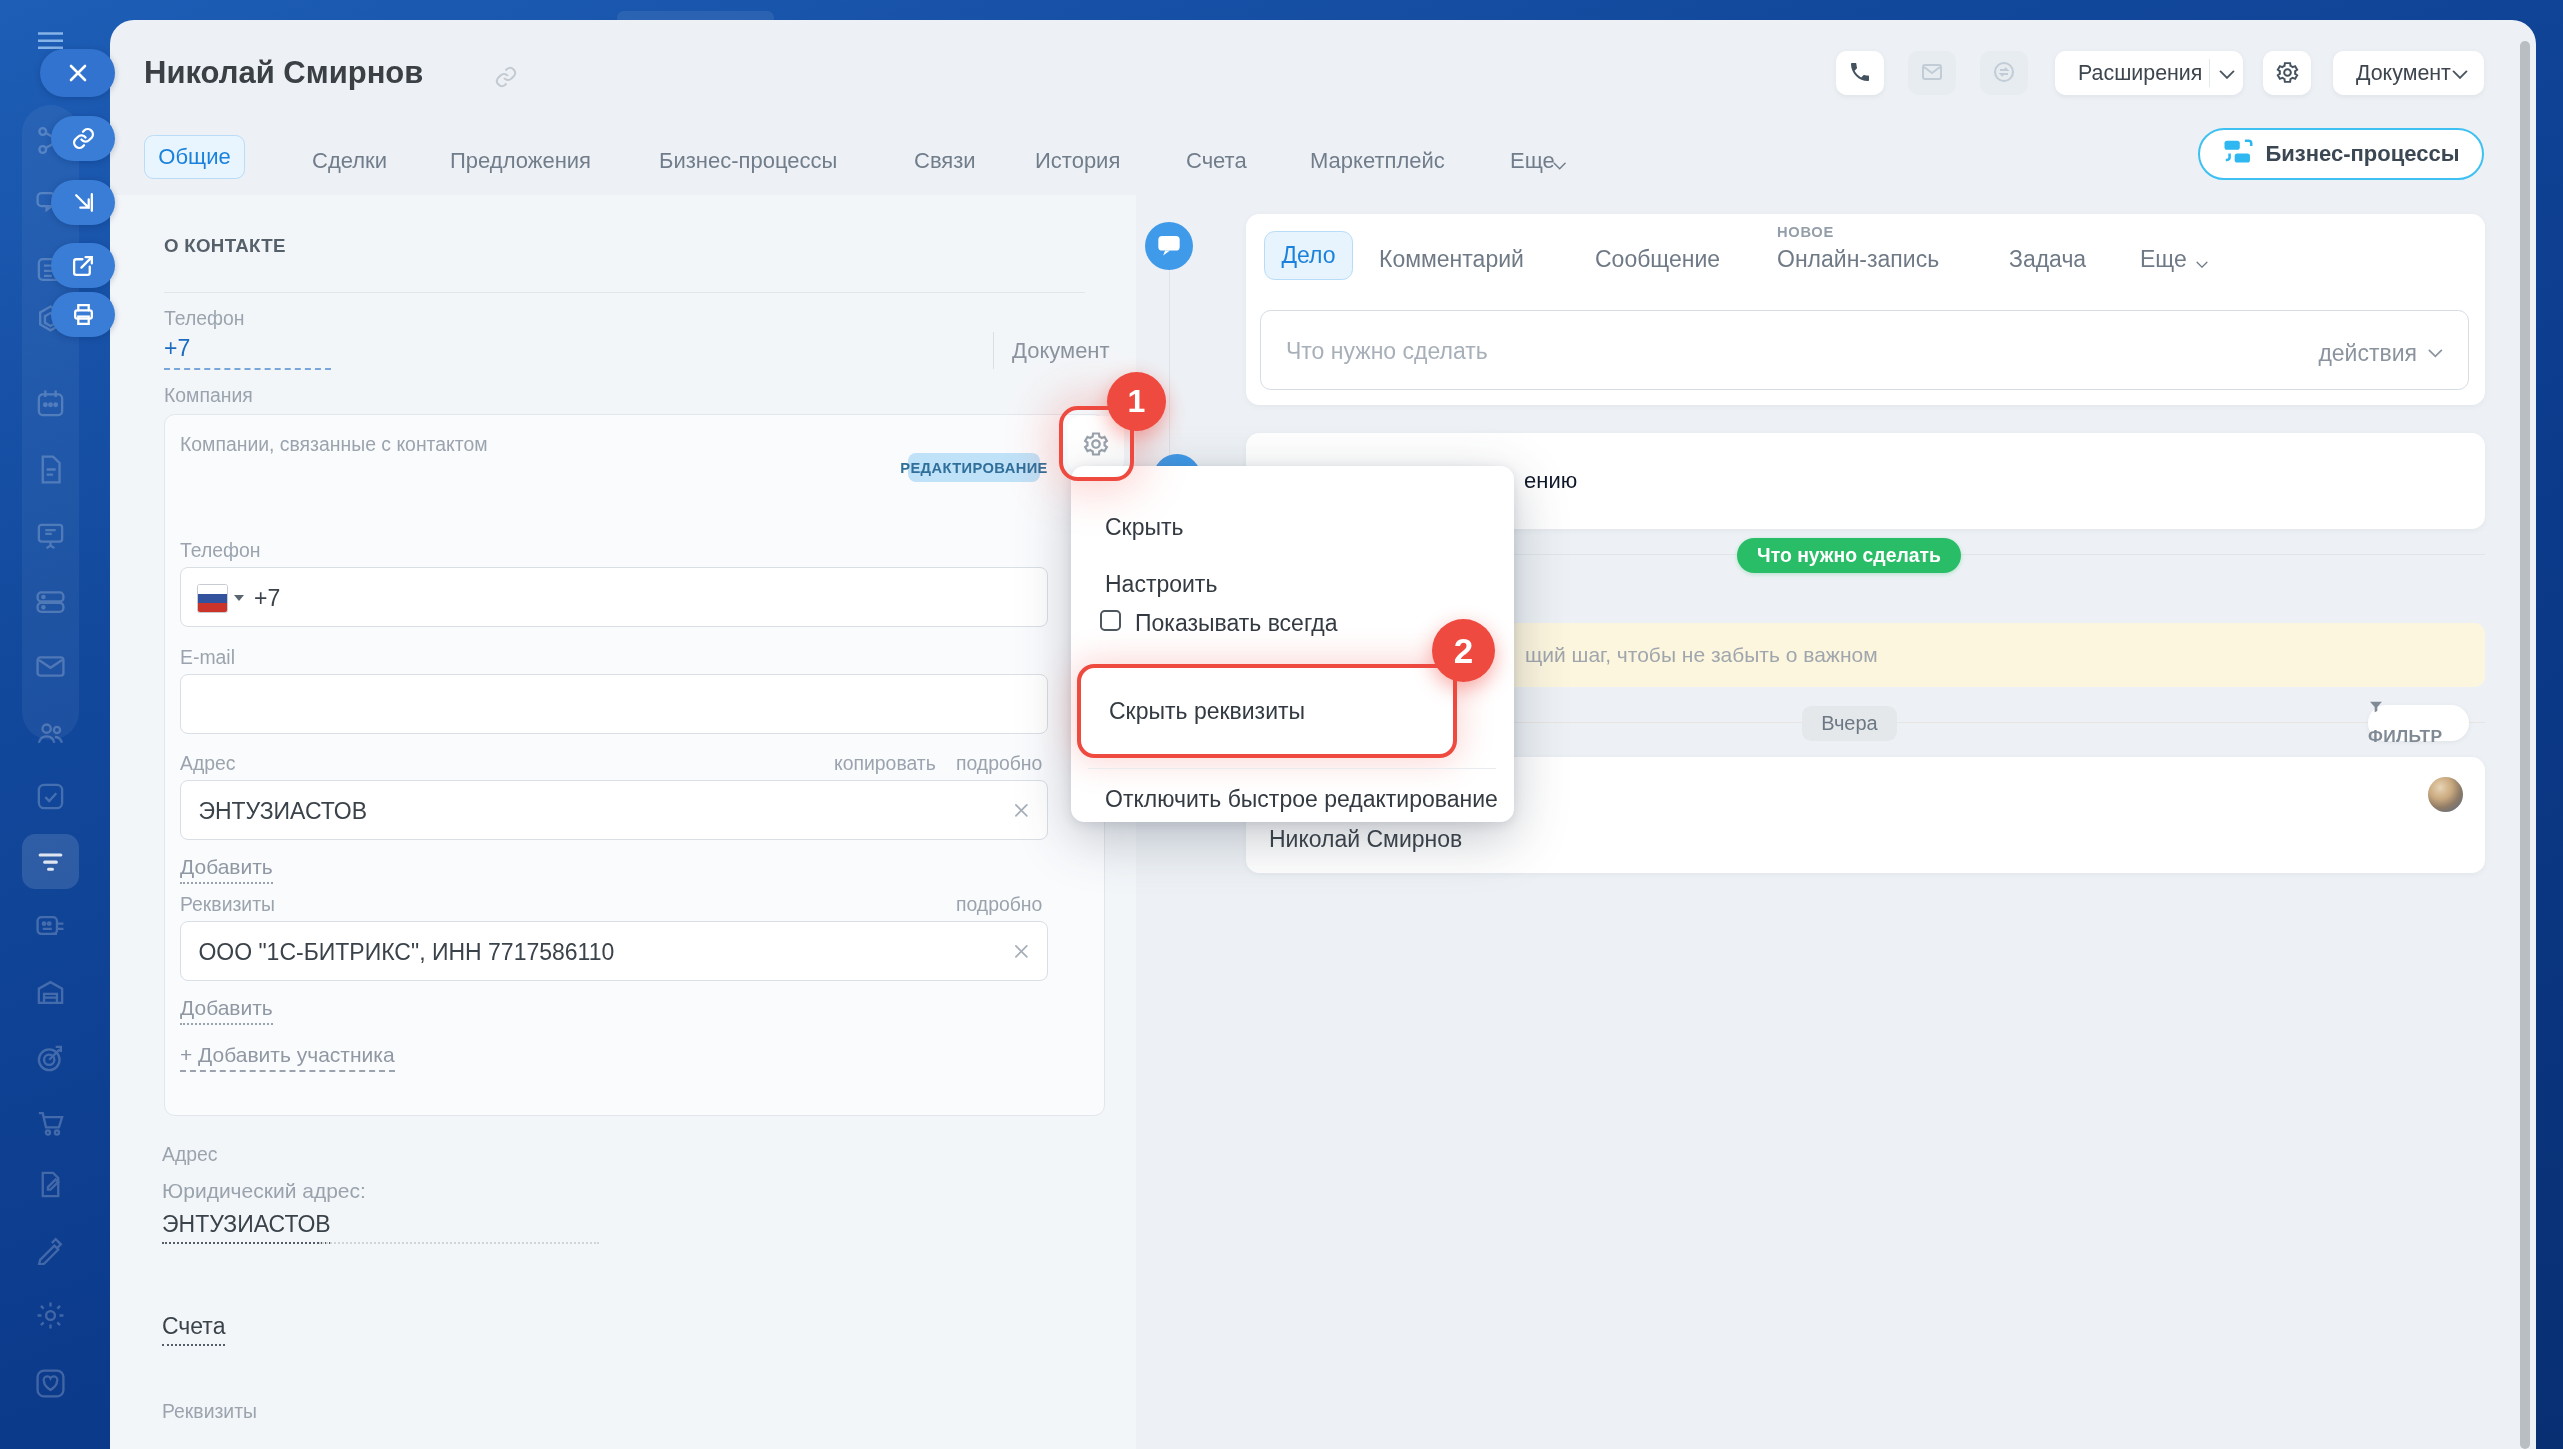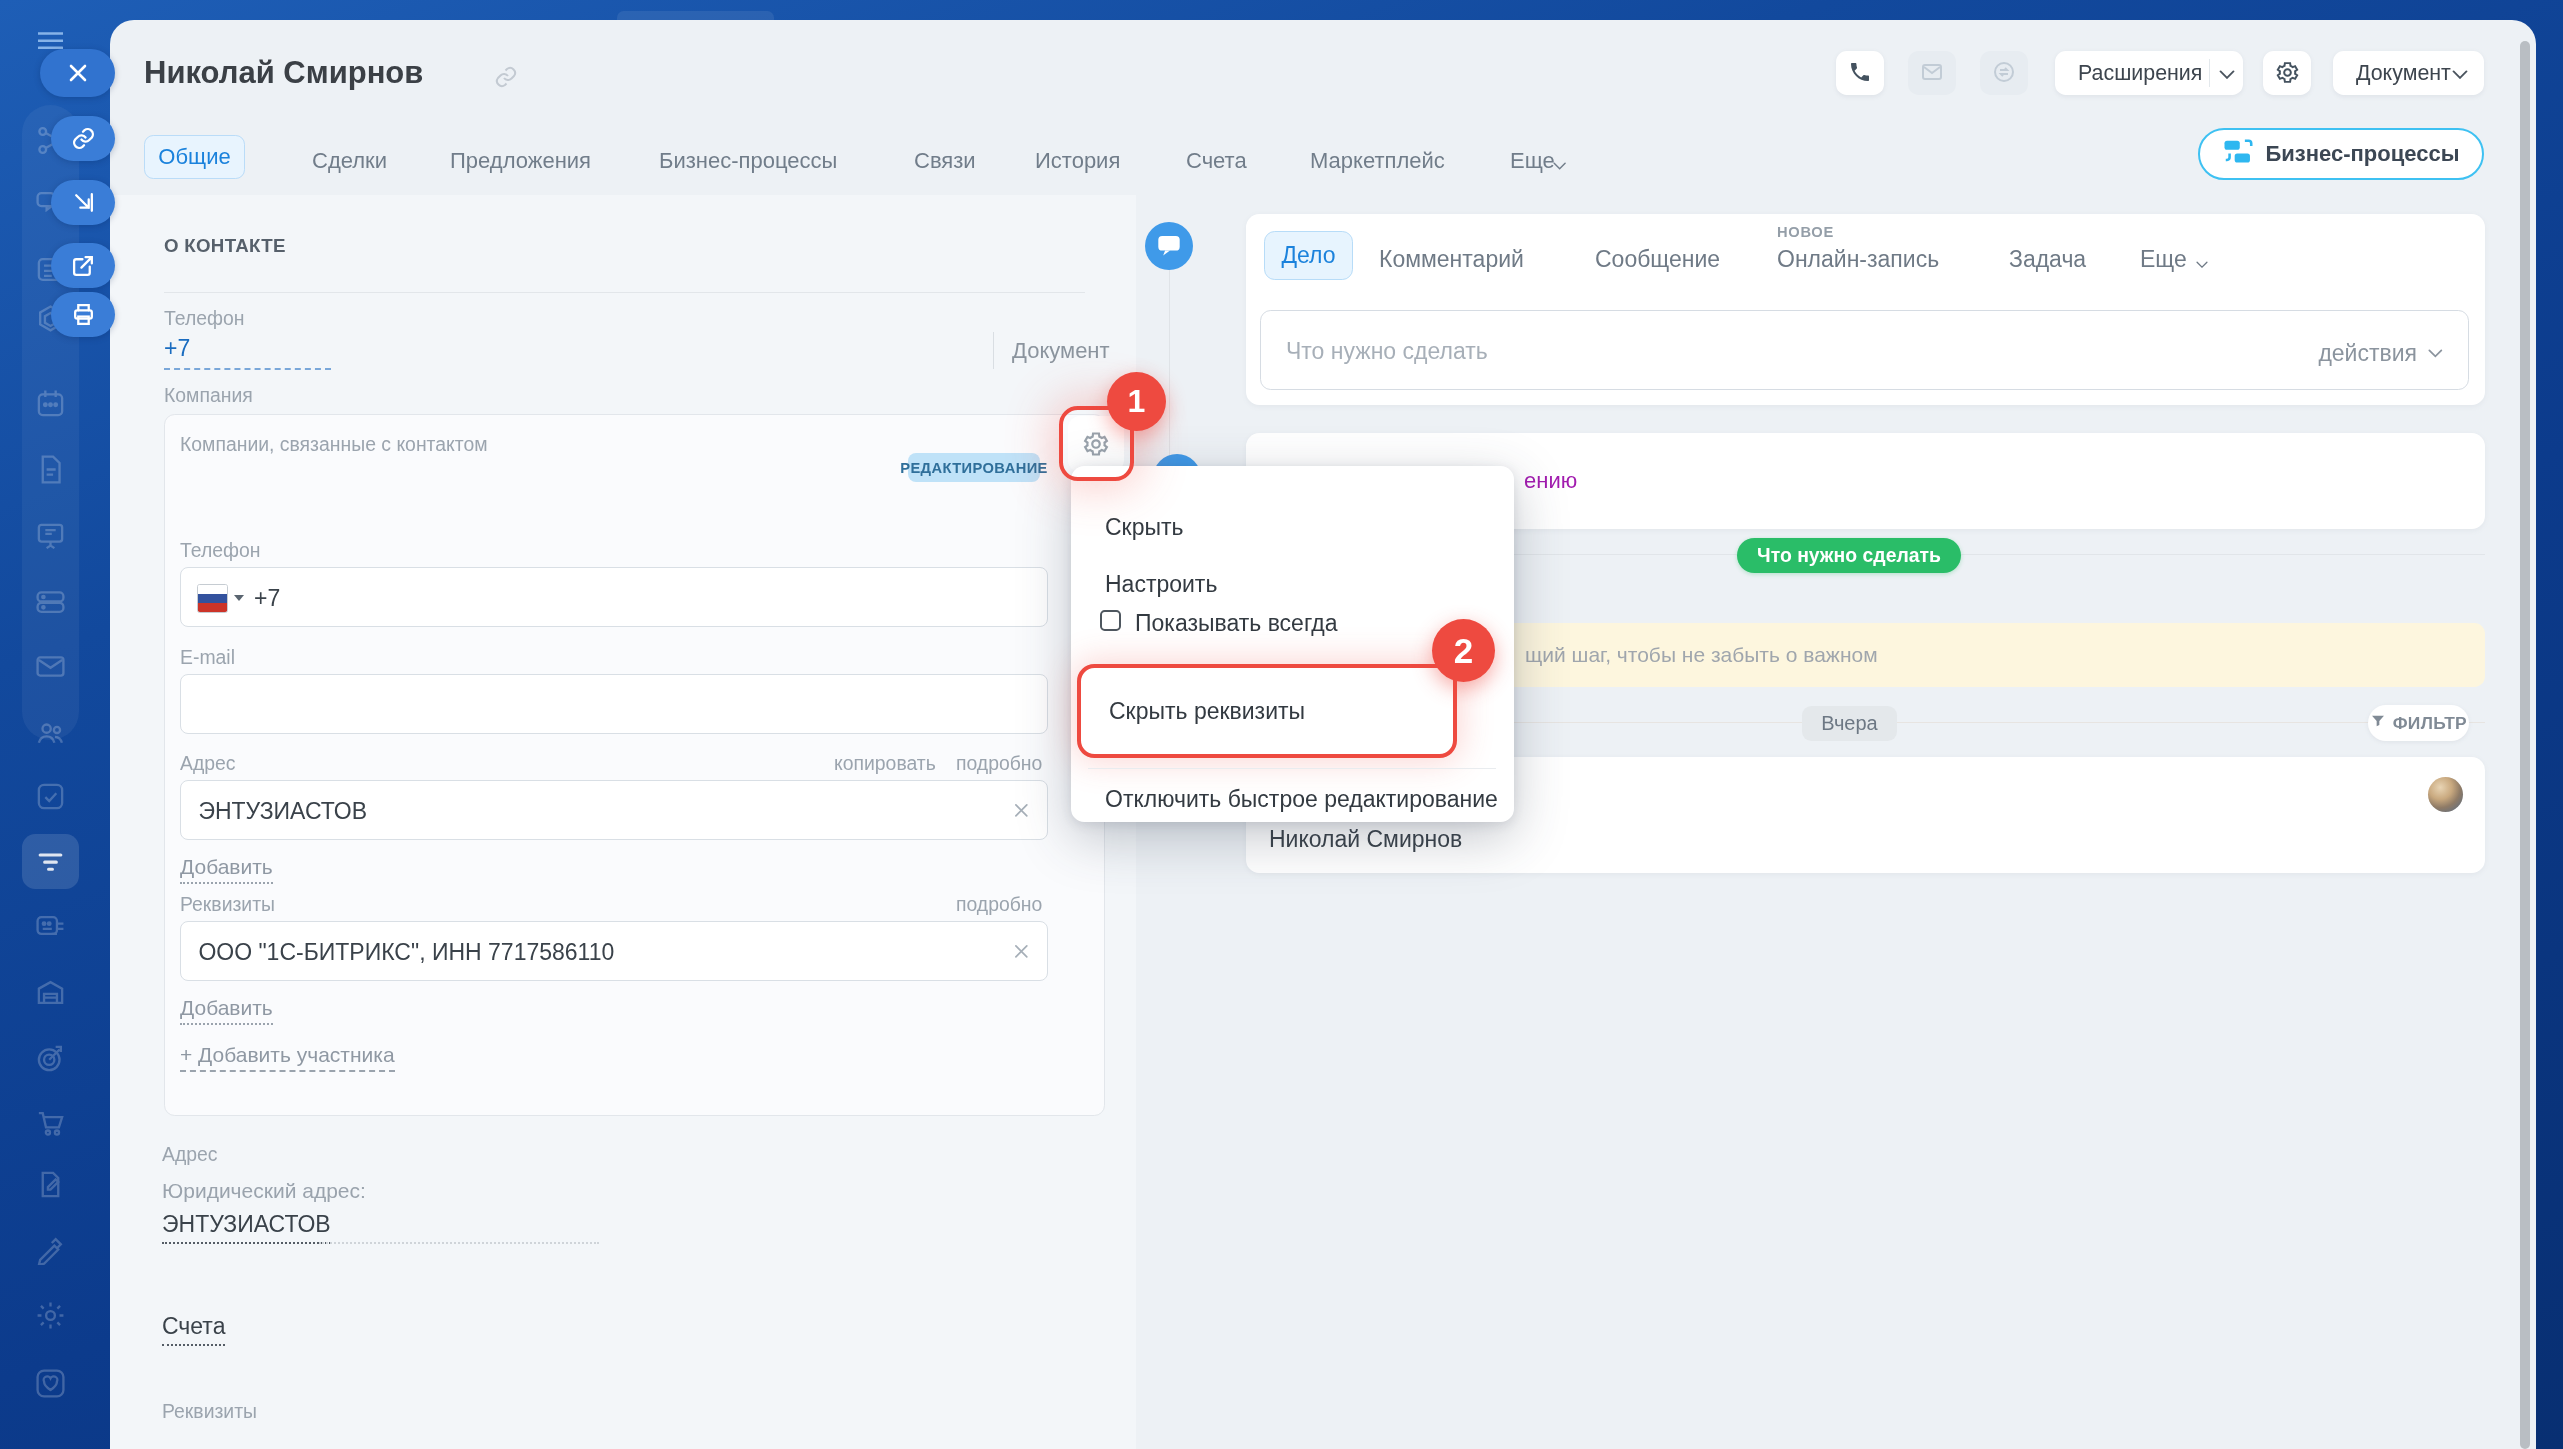--- a/index.html
+++ b/index.html
@@ -60,21 +60,21 @@
   .rtab{position:absolute;font-size:23px;color:#6f7a86;}
   .deal-pill{position:absolute;left:1264px;top:231px;width:89px;height:49px;background:#e7f4fe;border:1.3px solid #b7dcf8;border-radius:10.7px;
     box-sizing:border-box;display:flex;align-items:center;justify-content:center;font-size:23px;color:#1b82dc;}
   .todo-input{position:absolute;left:1260px;top:310px;width:1209px;height:80px;background:#fff;border:1.3px solid #d6dce3;border-radius:10.7px;box-sizing:border-box;}
   .green-badge{position:absolute;left:1737px;top:538px;width:224px;height:35px;background:#2abd68;border-radius:17.4px;
     display:flex;align-items:center;justify-content:center;font-size:19.4px;font-weight:700;color:#fff;box-shadow:0 1.3px 4px rgba(42,189,104,.3);}
   .banner{position:absolute;left:1246px;top:623px;width:1239px;height:64px;background:#fdf6de;border-radius:10.7px;}
   .date-pill{position:absolute;left:1802px;top:706px;width:95px;height:35px;background:#e4e8eb;border-radius:9.3px;
     display:flex;align-items:center;justify-content:center;font-size:20px;color:#6d7884;}
   .filter-btn{position:absolute;left:2368px;top:705px;width:101px;height:36px;background:#fff;border-radius:18px;
-    display:flex;align-items:center;justify-content:center;gap:6.7px;font-size:17.4px;font-weight:700;color:#808a95;letter-spacing:0.3px;box-shadow:0 1.3px 4px rgba(120,130,145,.12);}
+    display:flex;justify-content:center;gap:6.7px;font-size:17.4px;font-weight:700;color:#808a95;letter-spacing:0.3px;box-shadow:0 1.3px 4px rgba(120,130,145,.12);flex-direction:column;}
   .avatar{position:absolute;left:2428px;top:777px;width:35px;height:35px;border-radius:50%;
     background:radial-gradient(circle at 35% 30%,#e8d4b4 0%,#c9a97f 35%,#8f7b66 60%,#4f6a8a 100%);}
 
   
   .red{background:#ee4a40;}
   .badge-num{position:absolute;border-radius:50%;display:flex;align-items:center;justify-content:center;
     color:#fff;font-weight:700;box-shadow:0 6.7px 20px rgba(238,74,64,.45);z-index:46;}
   .gear-anchor{position:absolute;left:1068px;top:416px;width:56px;height:56px;background:#fff;border-radius:12px;
     display:flex;align-items:center;justify-content:center;color:#9aa3ac;z-index:39;}
   .red-outline{position:absolute;left:1059px;top:406px;width:75px;height:75px;border:4.7px solid #ee4a40;border-radius:18.7px;
@@ -425,21 +425,21 @@
 
   <div class="todo-input">
     <span class="t" style="left:25px;top:27px;font-size:23px;color:#a7afb8;">Что нужно сделать</span>
     <span class="t" style="right:51px;top:29px;position:absolute;font-size:23px;color:#8b949e;">действия</span>
     <span style="position:absolute;right:25px;top:37px;"><svg width="14.7" height="8.7" viewBox="0 0 22 13">
           <path d="M2 2l9 9 9-9" fill="none" stroke="#8b949e" stroke-width="2.6" stroke-linecap="round"></path>
         </svg></span>
   </div>
 
   <div class="wcard" style="left:1246px;top:433px;width:1239px;height:96px;">
-    <span class="t" style="left:278px;top:35px;font-size:22px;color:#a21caf;">ению</span>
+    <span class="t" style="left:278px;top:35px;font-size:22px;color:#0f172a;">ению</span>
   </div>
 
   <div class="hr" style="left:1246px;top:554px;width:1239px;background:#e1e5e9;"></div>
   <div class="green-badge">Что нужно сделать</div>
 
   <div class="banner">
     <span class="t" style="left:279px;top:20px;font-size:21px;color:#a0a6ad;">щий шаг, чтобы не забыть о важном</span>
   </div>
 
   <div class="hr" style="left:1246px;top:722px;width:1239px;background:#e7e4e1;"></div>

